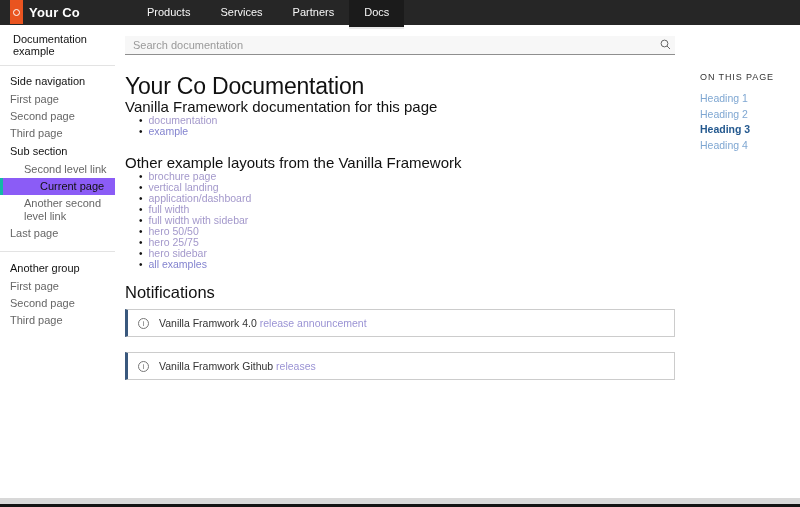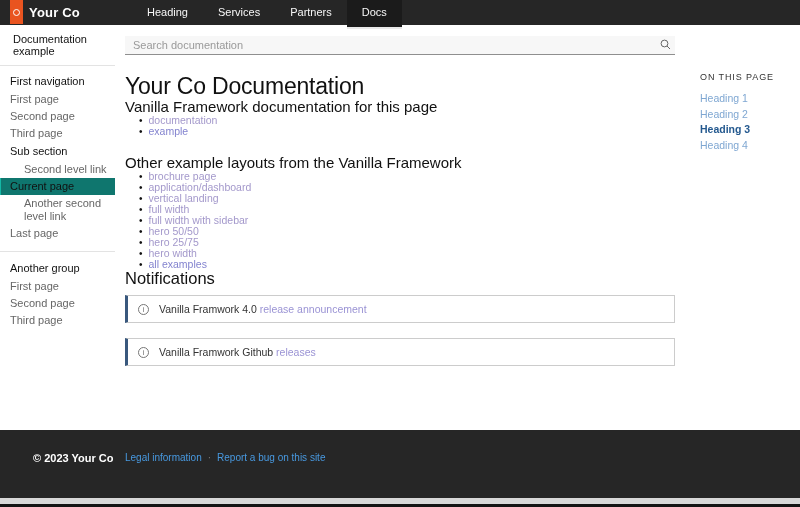--- a/index.html
+++ b/index.html
@@ -23,29 +23,29 @@
   .search-box input { flex:1; border:none; outline:none; background:transparent; font-size:11px; padding:0 8px; color:#333; font-family:"Liberation Sans", sans-serif; }
   .search-box input::placeholder { color:#9a9a9a; }
   .search-icon { width:20px; display:flex; align-items:center; justify-content:center; cursor:pointer; }
 
   
   .content { display:flex; flex:1; overflow:hidden; }
   .sidebar { width:115px; border-top:1px solid #e3e3e3; padding-top:6px; font-size:11px; flex-shrink:0; }
   .side-item { padding:2px 0 2px 10px; line-height:13px; color:#666; cursor:pointer; }
   .side-heading { padding:3px 0 3px 10px; line-height:13px; color:#111; }
   .side-item.lvl2 { padding-left:24px; }
-  .side-item.active { background:#0f766e; border-left:1px solid #14b8a6; padding-left:9px; color:#111; }
+  .side-item.active { background:#8b5cf6; border-left:3px solid #14b8a6; padding-left:37px; color:#111; }
   .side-divider { border-top:1px solid #e3e3e3; margin:9px 0 7px 0; }
 
   .main { width:550px; margin-left:10px; }
   .h1 { font-size:23px; font-weight:400; color:#111; margin-top:8px; line-height:26px; letter-spacing:-.2px; }
   .h2 { font-size:15px; font-weight:400; color:#111; line-height:16px; }
   .h2.s1 { }
   .h2.s2 { margin-top:18px; }
-  .h3 { font-size:16.5px; font-weight:400; color:#111; line-height:17px; }
+  .h3 { font-size:16.5px; font-weight:400; color:#111; margin-top:14px; line-height:17px; }
   ul.links { list-style:none; margin-left:14px; }
   ul.links li { line-height:11px; margin-bottom:0; font-size:10.5px; }
   ul.links li::before { content:"•"; color:#111; margin-right:6px; font-size:10px; }
   a { text-decoration:none; cursor:pointer; }
   .lk { color:#a398cb; }
   .lk.b { color:#8383cf; }
 
   .notif { margin-top:8px; height:28px; border:1px solid #ccc; border-left:3px solid #39587d; display:flex; align-items:center; padding-left:10px; background:#fff; }
   .notif + .notif { margin-top:15px; }
   .info-icon { width:11px; height:11px; border:1px solid #777; border-radius:50%; color:#777; font-size:8px; line-height:10px; text-align:center; display:inline-block; flex-shrink:0; }
@@ -72,21 +72,21 @@
 <body>
 
 <div class="page">
 
   <div class="navbar">
     <div class="logo-tile">
       <span class="logo-glyph"></span>
     </div>
     <span class="brand">Your Co</span>
     <div class="nav-items">
-      <div class="nav-item">Heading</div>
+      <div class="nav-item">Products</div>
       <div class="nav-item">Services</div>
       <div class="nav-item">Partners</div>
       <div class="nav-item active">Docs</div>
     </div>
   </div>
 
   <div class="search-row">
     <div class="doc-context">Documentation example</div>
     <div class="search-box">
       <input type="text" placeholder="Search documentation" style="">
@@ -95,21 +95,21 @@
             <circle cx="4.5" cy="4.5" r="3.4" fill="none" stroke="#666" stroke-width="1"></circle>
             <line x1="7" y1="7" x2="10" y2="10" stroke="#666" stroke-width="1"></line>
           </svg>
       </span>
     </div>
   </div>
 
   <div class="content">
 
     <div class="sidebar">
-      <div class="side-heading">First navigation</div>
+      <div class="side-heading">Side navigation</div>
       <div class="side-item">First page</div>
       <div class="side-item">Second page</div>
       <div class="side-item">Third page</div>
       <div class="side-heading">Sub section</div>
       <div class="side-item lvl2">Second level link</div>
       <div class="side-item lvl2 active">Current page</div>
       <div class="side-item lvl2">Another second level link</div>
       <div class="side-item">Last page</div>
       <div class="side-divider"></div>
       <div class="side-heading">Another group</div>
@@ -123,27 +123,27 @@
 
       <div class="h2 s1">Vanilla Framework documentation for this page</div>
       <ul class="links">
         <li><a class="lk">documentation</a></li>
         <li><a class="lk b">example</a></li>
       </ul>
 
       <div class="h2 s2">Other example layouts from the Vanilla Framework</div>
       <ul class="links">
         <li><a class="lk">brochure page</a></li>
+        <li><a class="lk">vertical landing</a></li>
         <li><a class="lk">application/dashboard</a></li>
-        <li><a class="lk">vertical landing</a></li>
         <li><a class="lk">full width</a></li>
         <li><a class="lk">full width with sidebar</a></li>
         <li><a class="lk">hero 50/50</a></li>
         <li><a class="lk">hero 25/75</a></li>
-        <li><a class="lk">hero width</a></li>
+        <li><a class="lk">hero sidebar</a></li>
         <li><a class="lk b">all examples</a></li>
       </ul>
 
       <div class="h3">Notifications</div>
 
       <div class="notif">
         <span class="info-icon">i</span>
         <span class="notif-text">
           <span>Vanilla Framwork 4.0</span>
           <a class="notif-link">release announcement</a>
@@ -163,24 +163,16 @@
       <div class="toc-heading">ON THIS PAGE</div>
       <ul>
         <li><a>Heading 1</a></li>
         <li><a>Heading 2</a></li>
         <li><a class="active">Heading 3</a></li>
         <li><a>Heading 4</a></li>
       </ul>
     </div>
   </div>
 
-  <div class="footer">
-    <div class="copyright">© 2023 Your Co</div>
-    <div class="footer-links">
-      <a>Legal information</a>
-      <span class="footer-sep">·</span>
-      <a>Report a bug on this site</a>
-    </div>
-  </div>
   <div class="strip-light"></div>
   <div class="strip-dark"></div>
 
 </div>
 
 </body></html>

